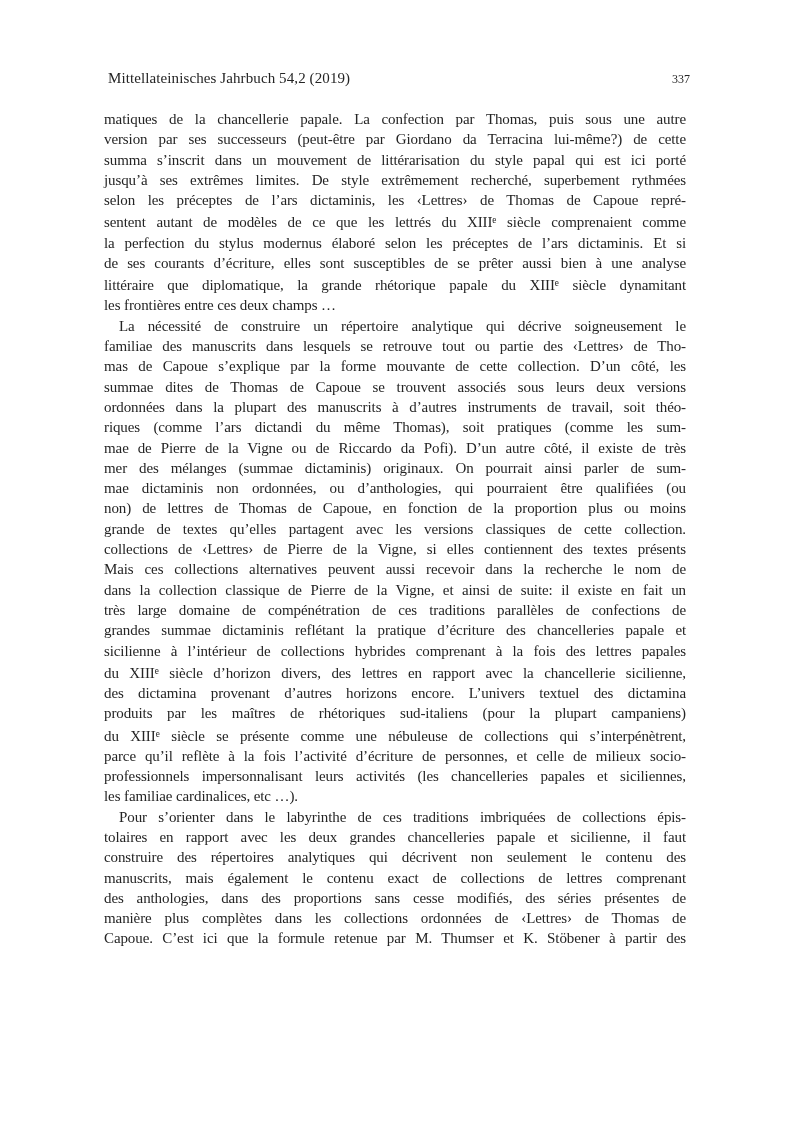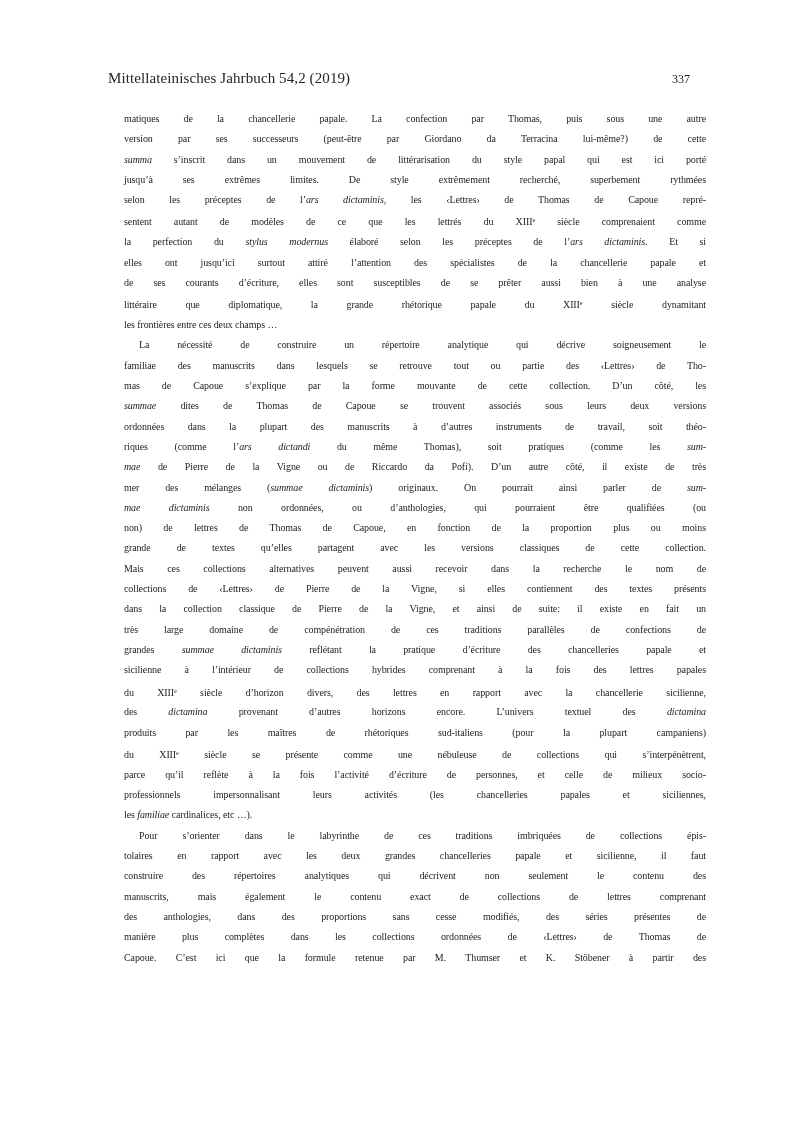--- a/index.html
+++ b/index.html
@@ -27,40 +27,39 @@
     font-size: 15px;
   }
   .running-title {
     letter-spacing: 0.1px;
   }
   .pagenum {
     font-size: 12px;
   }
   .bodytext {
     position: absolute;
-    left: 124px;
+    left: 104px;
     top: 109px;
     width: 582px;
-    font-size: 10px;
+    font-size: 15px;
     line-height: 20.3px;
     letter-spacing: -0.1px;
   }
   .line {
     text-align: justify;
     text-align-last: justify;
     white-space: normal;
   }
   .line.lastline {
     text-align-last: left;
   }
   .line.indent {
     text-indent: 15px;
   }
   .it {
-    font-style: italic;
     margin-top: 25px;
   }
   .sup {
     font-size: 0.62em;
     vertical-align: 0.42em;
     letter-spacing: 0;
   }
 </style>
 </head>
 <body>
@@ -71,37 +70,36 @@
     <span class="pagenum">337</span>
   </div>
   <div class="bodytext">
       <div class="line">matiques de la chancellerie papale. La confection par Thomas, puis sous une autre</div>
       <div class="line">version par ses successeurs (peut-être par Giordano da Terracina lui-même?) de cette</div>
       <div class="line"><span class="it">summa</span> s’inscrit dans un mouvement de littérarisation du style papal qui est ici porté</div>
       <div class="line">jusqu’à ses extrêmes limites. De style extrêmement recherché, superbement rythmées</div>
       <div class="line">selon les préceptes de l’<span class="it">ars dictaminis</span>, les ‹Lettres› de Thomas de Capoue repré-</div>
       <div class="line">sentent autant de modèles de ce que les lettrés du XIII<span class="sup">e</span> siècle comprenaient comme</div>
       <div class="line">la perfection du <span class="it">stylus modernus</span> élaboré selon les préceptes de l’<span class="it">ars dictaminis</span>. Et si</div>
-      <div class="line">elles ont jusqu’ici surtout attiré l’attention des spécialistes de la chancellerie papale et</div>
       <div class="line">de ses courants d’écriture, elles sont susceptibles de se prêter aussi bien à une analyse</div>
       <div class="line">littéraire que diplomatique, la grande rhétorique papale du XIII<span class="sup">e</span> siècle dynamitant</div>
       <div class="line lastline">les frontières entre ces deux champs …</div>
       <div class="line indent">La nécessité de construire un répertoire analytique qui décrive soigneusement le</div>
       <div class="line">familiae des manuscrits dans lesquels se retrouve tout ou partie des ‹Lettres› de Tho-</div>
       <div class="line">mas de Capoue s’explique par la forme mouvante de cette collection. D’un côté, les</div>
       <div class="line"><span class="it">summae</span> dites de Thomas de Capoue se trouvent associés sous leurs deux versions</div>
       <div class="line">ordonnées dans la plupart des manuscrits à d’autres instruments de travail, soit théo-</div>
       <div class="line">riques (comme l’<span class="it">ars dictandi</span> du même Thomas), soit pratiques (comme les <span class="it">sum-</span></div>
       <div class="line"><span class="it">mae</span> de Pierre de la Vigne ou de Riccardo da Pofi). D’un autre côté, il existe de très</div>
       <div class="line">mer des mélanges (<span class="it">summae dictaminis</span>) originaux. On pourrait ainsi parler de <span class="it">sum-</span></div>
       <div class="line"><span class="it">mae dictaminis</span> non ordonnées, ou d’anthologies, qui pourraient être qualifiées (ou</div>
       <div class="line">non) de lettres de Thomas de Capoue, en fonction de la proportion plus ou moins</div>
       <div class="line">grande de textes qu’elles partagent avec les versions classiques de cette collection.</div>
+      <div class="line">collections de ‹Lettres› de Pierre de la Vigne, si elles contiennent des textes présents</div>
       <div class="line">Mais ces collections alternatives peuvent aussi recevoir dans la recherche le nom de</div>
-      <div class="line">collections de ‹Lettres› de Pierre de la Vigne, si elles contiennent des textes présents</div>
       <div class="line">dans la collection classique de Pierre de la Vigne, et ainsi de suite: il existe en fait un</div>
       <div class="line">très large domaine de compénétration de ces traditions parallèles de confections de</div>
       <div class="line">grandes <span class="it">summae dictaminis</span> reflétant la pratique d’écriture des chancelleries papale et</div>
       <div class="line">sicilienne à l’intérieur de collections hybrides comprenant à la fois des lettres papales</div>
       <div class="line">du XIII<span class="sup">e</span> siècle d’horizon divers, des lettres en rapport avec la chancellerie sicilienne,</div>
       <div class="line">des <span class="it">dictamina</span> provenant d’autres horizons encore. L’univers textuel des <span class="it">dictamina</span></div>
       <div class="line">produits par les maîtres de rhétoriques sud-italiens (pour la plupart campaniens)</div>
       <div class="line">du XIII<span class="sup">e</span> siècle se présente comme une nébuleuse de collections qui s’interpénètrent,</div>
       <div class="line">parce qu’il reflète à la fois l’activité d’écriture de personnes, et celle de milieux socio-</div>
       <div class="line">professionnels impersonnalisant leurs activités (les chancelleries papales et siciliennes,</div>

